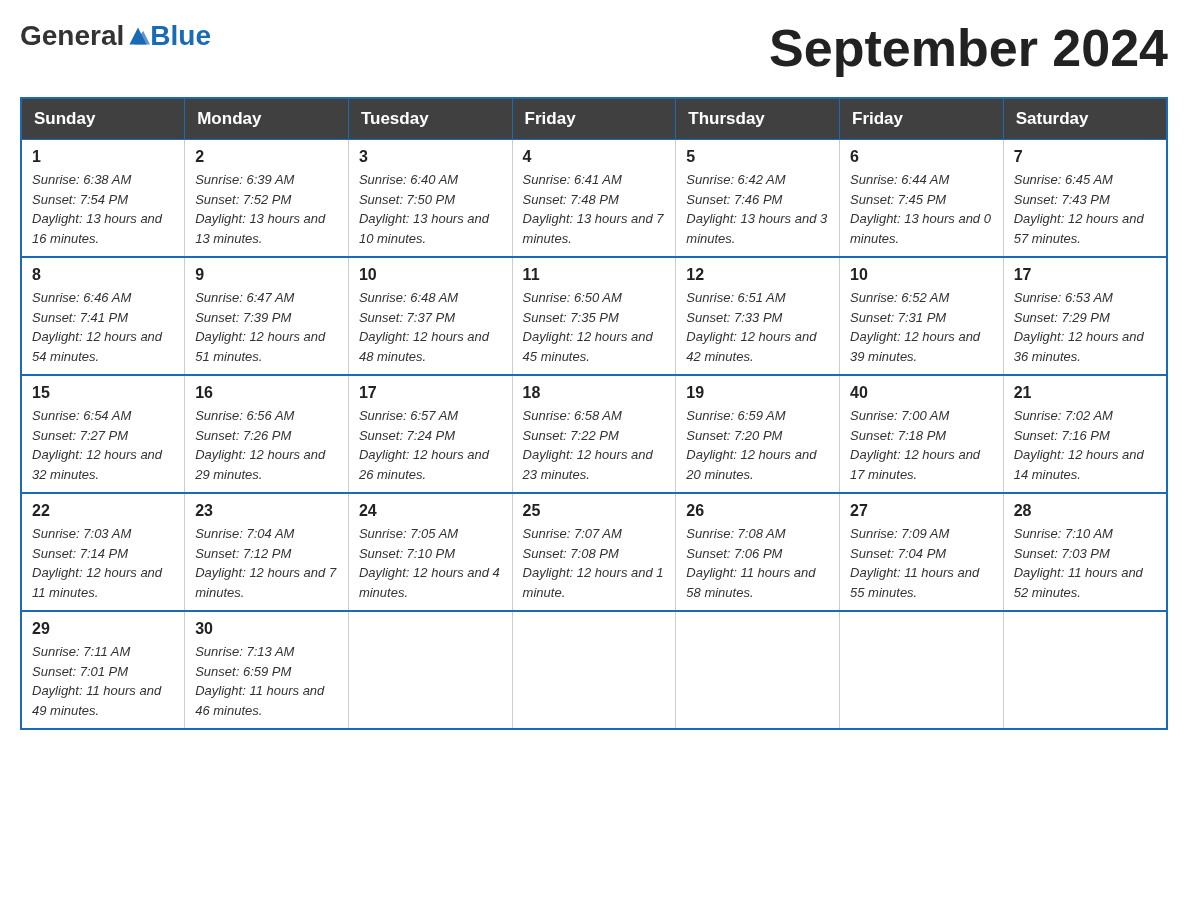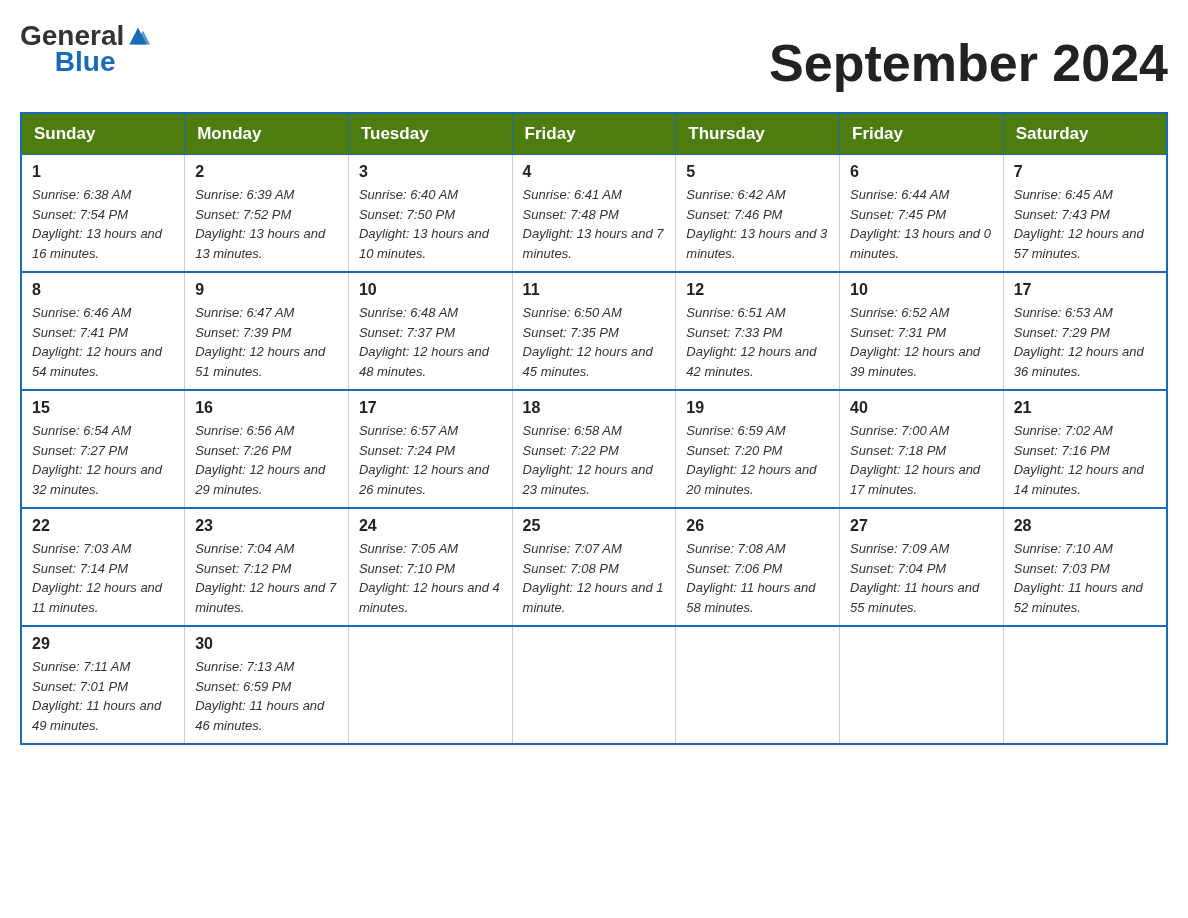--- a/index.html
+++ b/index.html
@@ -26,40 +26,39 @@
       font-weight: bold;
       color: #1a6bb5;
     }
     .logo-icon {
       width: 24px;
       height: 24px;
       margin-left: 2px;
     }
     .title-section {
       text-align: right;
-      margin-top: 15px;
     }
     .month-title {
       font-size: 52px;
       font-weight: bold;
       color: #222;
       line-height: 1.1;
     }
     .location {
       font-size: 22px;
       color: #333;
       margin-top: 4px;
     }
     .calendar {
       width: 100%;
       border-collapse: collapse;
       border: 2px solid #1a6bb5;
     }
     .calendar thead tr th {
-      background-color: #4d7c0f;
+      background-color: #404040;
       color: #fff;
       font-size: 17px;
       font-weight: bold;
       padding: 10px 12px;
       text-align: left;
       border: 1px solid #1a6bb5;
     }
     .calendar tbody tr td {
       vertical-align: top;
       padding: 8px 10px;
@@ -82,22 +81,22 @@
       font-size: 13px;
       line-height: 1.5;
       color: #333;
       font-style: italic;
     }
     .empty-cell {
       background: #fff;
     }
     .logo-wrapper {
       display: flex;
-      flex-direction: column;
-      align-items: center;
+      flex-direction: row;
+      align-items: flex-end;
     }
     .logo-line1 {
       display: flex;
       align-items: center;
     }
   </style>
 </head>
 <body>
 
 <div class="header">

